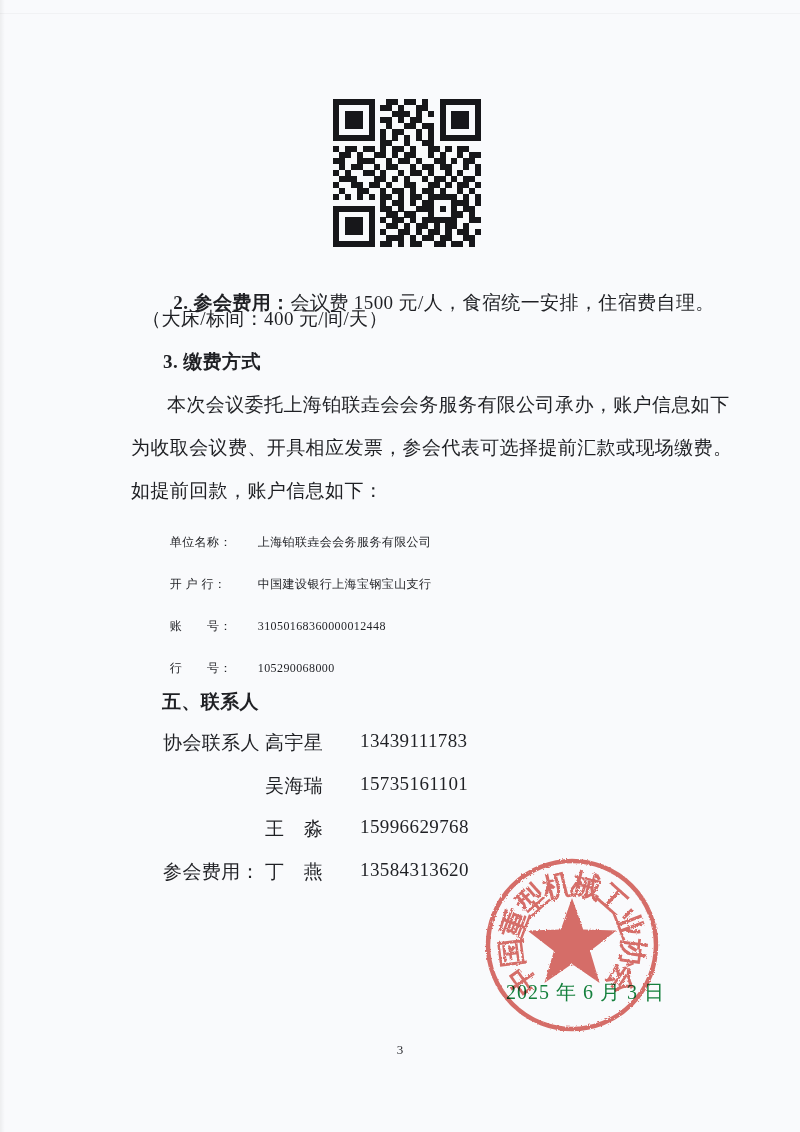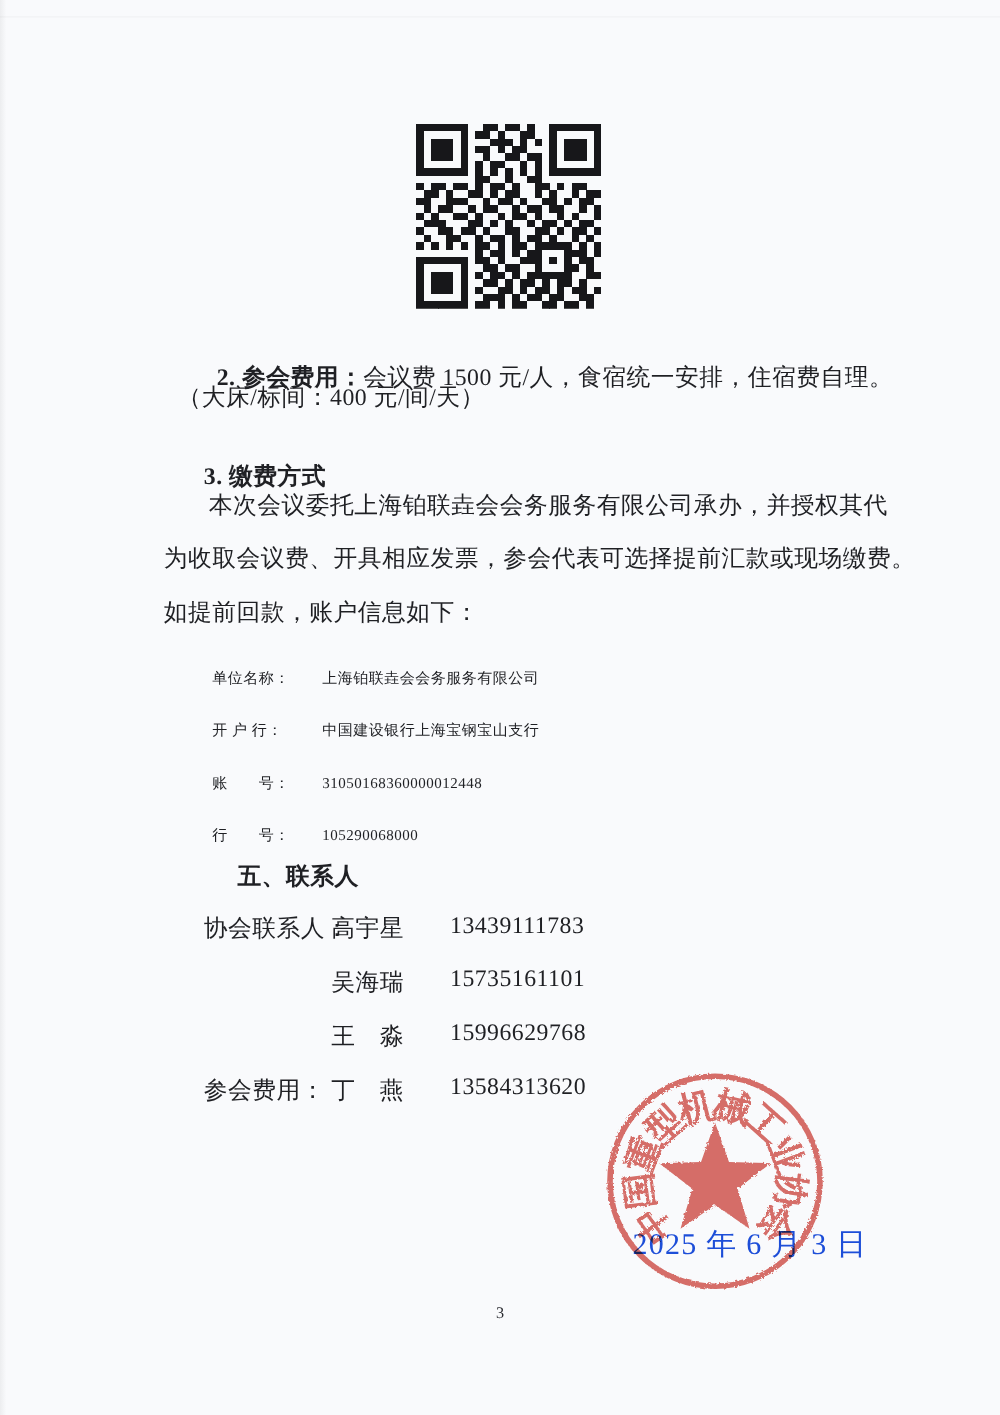--- a/index.html
+++ b/index.html
@@ -15,21 +15,21 @@
   .qr{position:absolute;left:332px;top:99px;width:150px;height:148px;}
   .qr svg{width:100%;height:100%;shape-rendering:crispEdges;fill:#17171a;}
   .line{position:absolute;white-space:pre;font-size:19px;line-height:28px;letter-spacing:.4px;}
   .b{font-weight:bold;text-align:right;}
   .acct-row{position:absolute;white-space:pre;font-size:12px;letter-spacing:.4px;}
   .acct-label{display:inline-block;width:88px;white-space:pre;}
   .c-label{position:absolute;left:0;white-space:pre;}
   .c-name{position:absolute;left:102px;white-space:pre;}
   .c-phone{position:absolute;left:197px;white-space:pre;}
   .contact-row{position:absolute;left:163px;font-size:19px;height:28px;width:420px;letter-spacing:.4px;}
-  .date{position:absolute;left:506px;top:979px;font-size:24px;letter-spacing:1px;color:#1d4ed8;z-index:2;white-space:pre;}
+  .date{position:absolute;left:506px;top:979px;font-size:20px;letter-spacing:1px;color:#15803d;z-index:2;white-space:pre;}
   .pagenum{position:absolute;left:0;right:0;top:1042px;text-align:center;font-size:13px;color:#2a2b30;}
   .stamp{position:absolute;left:482px;top:855px;width:180px;height:180px;z-index:3;
     mix-blend-mode:multiply;opacity:.85;}
   .stamp svg{width:100%;height:100%;}
   #stamp-svg text{font-family:"Liberation Serif","DejaVu Serif",serif;font-weight:bold;font-size:29px;}
 </style>
 </head>
 <body>
 
 <div class="scan-edge"></div>
@@ -377,39 +377,39 @@
       <rect x="21" y="24" width="1.02" height="1.02"></rect>
       <rect x="23" y="24" width="1.02" height="1.02"></rect>
     </svg>
 </div>
 
 <div class="line" style="left:163px;top:261px;">
   <span class="b">2. 参会费用：</span><span>会议费 1500 元/人，食宿统一安排，住宿费自理。</span>
 </div>
 <div class="line" style="left:131px;top:305px;margin-left:11px;">（大床/标间：400 元/间/天）</div>
 
-<div class="line b" style="left:163px;top:368px;font-family:Liberation Serif, serif;">3. 缴费方式</div>
-<div class="line" style="left:167px;top:391px;">本次会议委托上海铂联垚会会务服务有限公司承办，并授权其代</div>
+<div class="line b" style="left:163px;top:348px;font-family:Liberation Serif, serif;">3. 缴费方式</div>
+<div class="line" style="left:167px;top:391px;">本次会议委托上海铂联垚会会务服务有限公司承办，账户信息如下</div>
 <div class="line" style="left:131px;top:434px;">为收取会议费、开具相应发票，参会代表可选择提前汇款或现场缴费。</div>
 <div class="line" style="left:131px;top:477px;">如提前回款，账户信息如下：</div>
 
 <div class="acct-row" style="left:163px;top:519px;">
   <span class="acct-label">单位名称：</span><span>上海铂联垚会会务服务有限公司</span>
 </div>
 <div class="acct-row" style="left:163px;top:561px;">
   <span class="acct-label">开 户 行：</span><span>中国建设银行上海宝钢宝山支行</span>
 </div>
 <div class="acct-row" style="left:163px;top:603px;">
   <span class="acct-label">账　　号：</span><span>31050168360000012448</span>
 </div>
 <div class="acct-row" style="left:163px;top:645px;">
   <span class="acct-label">行　　号：</span><span>105290068000</span>
 </div>
 
-<div class="line b" style="left:162px;top:688px;margin-left:28px;">五、联系人</div>
+<div class="line b" style="left:162px;top:688px;">五、联系人</div>
 
 <div class="contact-row" style="top:730px;">
   <span class="c-label">协会联系人：</span>
   <span class="c-name">高宇星</span>
   <span class="c-phone">13439111783</span>
 </div>
 <div class="contact-row" style="top:773px;text-align:center;">
   <span class="c-label"></span>
   <span class="c-name">吴海瑞</span>
   <span class="c-phone">15735161101</span>

